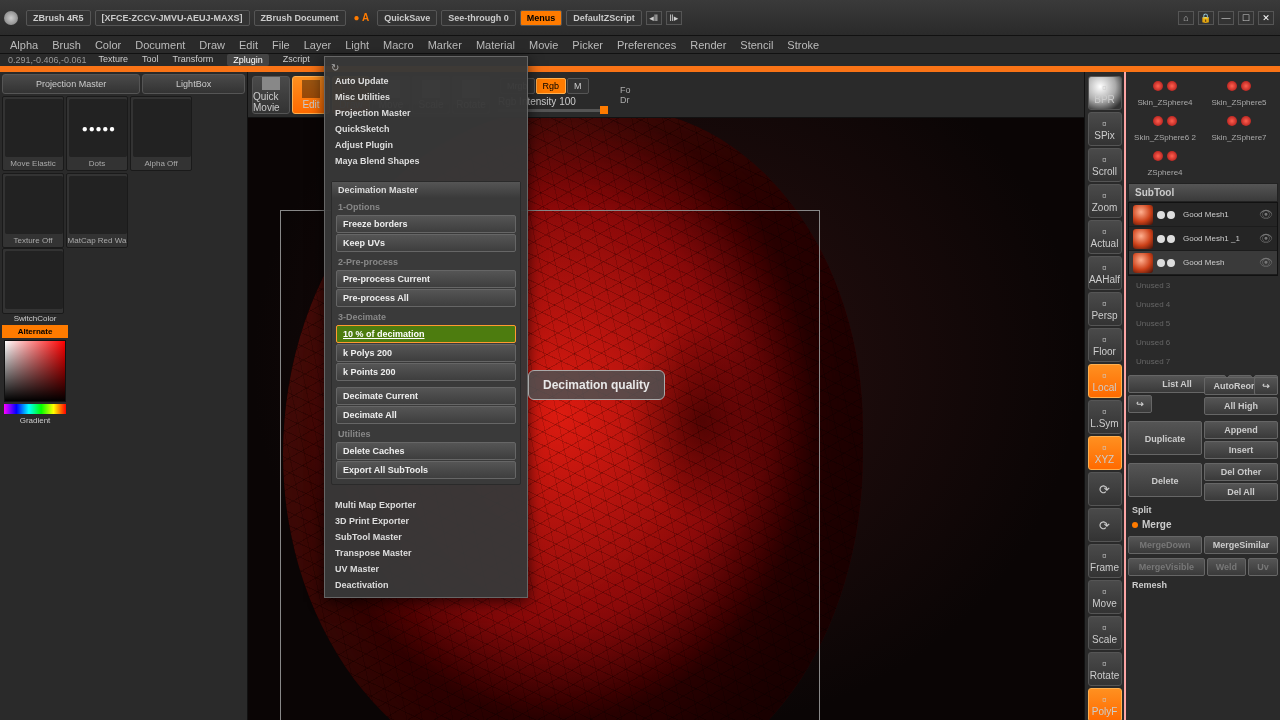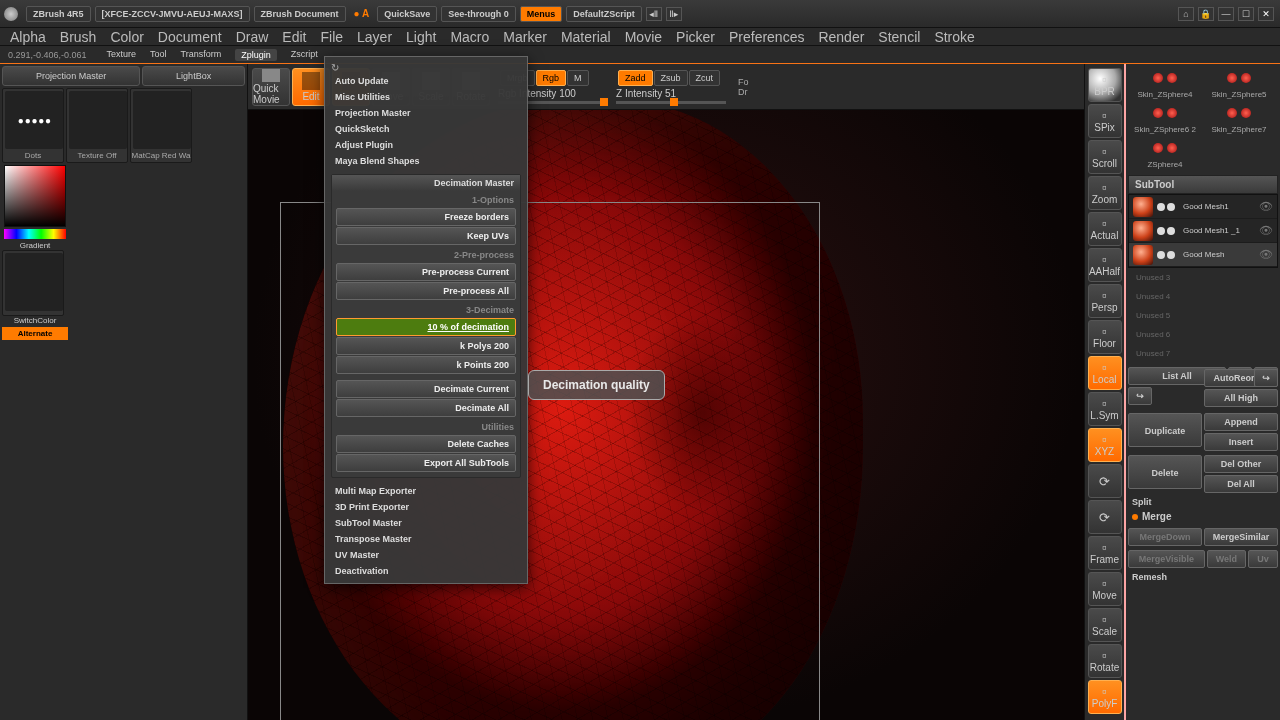--- a/index.html
+++ b/index.html
@@ -1,30 +1,30 @@
 <!DOCTYPE html>
 <html><head>
 <meta charset="utf-8">
 <style>
 * { margin: 0; padding: 0; box-sizing: border-box; font-family: Verdana, Arial, sans-serif; font-size: 10px; color: #ccc; user-select: none; }
 body { background: #000; width: 1280px; height: 720px; overflow: hidden; position: relative; }
 
 
-.titlebar { height: 28px; background: linear-gradient(#3a3a3a,#2a2a2a); display: flex; align-items: center; padding: 0 4px; border-bottom: 1px solid #111; }
+.titlebar { height: 36px; background: linear-gradient(#3a3a3a,#2a2a2a); display: flex; align-items: center; padding: 0 4px; border-bottom: 1px solid #111; }
 .titlebar .logo { width: 14px; height: 14px; background: radial-gradient(circle,#ccc,#777); border-radius: 50%; margin-right: 6px; }
 .titlebar .block { padding: 2px 6px; background: #333; border: 1px solid #555; margin: 0 2px; border-radius: 2px; font-weight: bold; font-size: 9px; }
 .titlebar .gap { flex: 1; }
 .titlebar .orange { background: #ff7b00; color: #000; }
 .titlebar .icon { width: 16px; height: 14px; background: #333; border: 1px solid #555; margin: 0 2px; display: flex; align-items: center; justify-content: center; font-size: 9px; }
 .titlebar .icon.close { color: #fff; }
 
 
 .menubar { height: 18px; background: #2a2a2a; display: flex; align-items: center; padding: 0 8px; gap: 10px; border-bottom: 1px solid #111; }
-.menubar span { font-size: 14px; color: #bbb; padding: 1px 2px; }
-.menubar2 { height: 18px; background: #2a2a2a; display: flex; align-items: center; padding: 0 8px; gap: 20px; border-bottom: 1px solid #f97316; }
+.menubar span { font-size: 11px; color: #bbb; padding: 1px 2px; }
+.menubar2 { height: 18px; background: #2a2a2a; display: flex; align-items: center; padding: 0 8px; gap: 12px; border-bottom: 6px solid #f97316; }
 .menubar2 .coords { color: #999; font-size: 9px; }
 .menubar2 span { font-size: 9px; color: #ccc; }
 .menubar2 .zplugin { background: #444; padding: 1px 6px; border-radius: 2px; color: #fff; }
 
 
 .main { display: flex; height: calc(720px - 56px); }
 .leftcol { width: 248px; background: #2a2a2a; border-right: 1px solid #111; padding: 2px; }
 .centercol { flex: 1; position: relative; background: #1c1c1c; }
 .rightcol1 { width: 40px; background: #2a2a2a; border-left: 1px solid #111; display: flex; flex-direction: column; align-items: center; padding-top: 4px; gap: 2px; }
 .rightcol2 { width: 156px; background: #2a2a2a; border-left: 2px solid #fca5a5; padding: 2px; }
@@ -70,21 +70,21 @@
               repeating-linear-gradient(-30deg, rgba(0,0,0,.18) 0 1px, transparent 1px 13px),
               repeating-linear-gradient(78deg, rgba(0,0,0,.12) 0 1px, transparent 1px 15px);
   border-radius: inherit; }
 .selrect { position: absolute; left: 32px; top: 92px; width: 540px; height: 540px; border: 1px solid #888; }
 
 
 .dropdown { position: absolute; left: 324px; top: 56px; width: 204px; background: rgba(56,56,56,.97); border: 1px solid #666; box-shadow: 0 4px 14px rgba(0,0,0,.7); z-index: 30; padding: 4px 2px; }
 .dropdown .grip { height: 12px; display: flex; align-items: center; padding-left: 4px; }
 .dropdown .grip::before { content: "↻"; color: #aaa; font-size: 10px; }
 .dropdown .item { padding: 3px 8px; font-size: 9px; font-weight: bold; color: #ddd; }
-.dropdown .section { background: #3a3a3a; border: 1px solid #2a2a2a; margin: 5px 4px; border-radius: 2px; text-align: right; }
+.dropdown .section { background: #3a3a3a; border: 1px solid #2a2a2a; margin: 12px 4px; border-radius: 2px; }
 .dropdown .section .hdr { padding: 3px 6px; font-size: 9px; font-weight: bold; color: #ddd; background: linear-gradient(#555,#3a3a3a); }
 .dropdown .subhdr { color: #888; font-size: 9px; padding: 4px 6px 2px; font-weight: bold; }
 .dropdown .btn { background: linear-gradient(#555,#3e3e3e); border: 1px solid #666; margin: 1px 4px; padding: 3px 6px; border-radius: 2px; font-size: 9px; font-weight: bold; color: #eee; }
 .dropdown .btn.highlight { border: 1px solid #ff9a30; background: #4d7c0f; color: #fff; text-decoration: underline; }
 .dropdown .spacer { height: 4px; }
 
 
 .tooltip { position: absolute; left: 528px; top: 370px; background: rgba(80,80,80,.88); border: 1px solid #aaa; border-radius: 6px; padding: 7px 14px; font-size: 12px; font-weight: bold; color: #e8e8e8; z-index: 40; }
 
 
@@ -178,43 +178,51 @@
 
 <div class="main">
 
   <div class="leftcol">
     <div class="toprow">
       <div class="btn" style="flex:1.4">Projection Master</div>
       <div class="btn">LightBox</div>
     </div>
     <div class="swatches" id="swatches">
         <div class="swatch">
+          <div class="thumb moveelastic"></div>
+          <div class="label">Move Elastic</div>
+        </div>
+        <div class="swatch">
           <div class="thumb dots"></div>
           <div class="label">Dots</div>
+        </div>
+        <div class="swatch">
+          <div class="thumb blank"></div>
+          <div class="label">Alpha Off</div>
         </div>
         <div class="swatch">
           <div class="thumb blank"></div>
           <div class="label">Texture Off</div>
         </div>
         <div class="swatch">
           <div class="thumb material"></div>
           <div class="label">MatCap Red Wa</div>
         </div>
       </div>
+    <div style="width:66px">
+      <div class="swatch" style="width:62px">
+          <div class="thumb white"></div>
+        </div>
+      <div style="font-size:8px;text-align:center">SwitchColor</div>
+      <div style="background:#ff7b00;color:#000;font-size:8px;text-align:center;padding:2px;margin-top:2px;font-weight:bold">Alternate</div>
+    </div>
     <div style="margin-top:2px">
       <div class="colorpicker"></div>
       <div class="huebar"></div>
       <div style="font-size:8px;text-align:center;width:66px;margin-top:2px">Gradient</div>
-    </div>
-    <div style="width:66px">
-      <div class="swatch" style="width:62px">
-          <div class="thumb white"></div>
-        </div>
-      <div style="font-size:8px;text-align:center">SwitchColor</div>
-      <div style="background:#ff7b00;color:#000;font-size:8px;text-align:center;padding:2px;margin-top:2px;font-weight:bold">Alternate</div>
     </div>
   </div>
 
   <div class="centercol">
     <div class="center-toolbar">
       <div class="tbtn">
           <div class="ico"></div>
           <span>Quick Movie</span>
         </div>
       <div class="tbtn orange">
@@ -240,33 +248,20 @@
       <div style="display:flex;flex-direction:column;gap:2px">
         <div class="seg">
           <div class="sbtn">Mrgb</div>
           <div class="sbtn active">Rgb</div>
           <div class="sbtn">M</div>
         </div>
         <div class="slider">
           <span>Rgb Intensity 100</span>
           <div class="track">
               <div class="knob" style="left:102px"></div>
-            </div>
-        </div>
-      </div>
-      <div style="display:flex;flex-direction:column;gap:2px">
-        <div class="seg">
-          <div class="sbtn active">Zadd</div>
-          <div class="sbtn">Zsub</div>
-          <div class="sbtn">Zcut</div>
-        </div>
-        <div class="slider">
-          <span>Z Intensity 51</span>
-          <div class="track">
-              <div class="knob" style="left:54px"></div>
             </div>
         </div>
       </div>
       <div style="margin-left:10px;font-size:9px;color:#aaa">Fo<br>Dr</div>
     </div>
     <div class="canvas">
       <div class="head"></div>
       <div class="selrect"></div>
     </div>
   </div>

